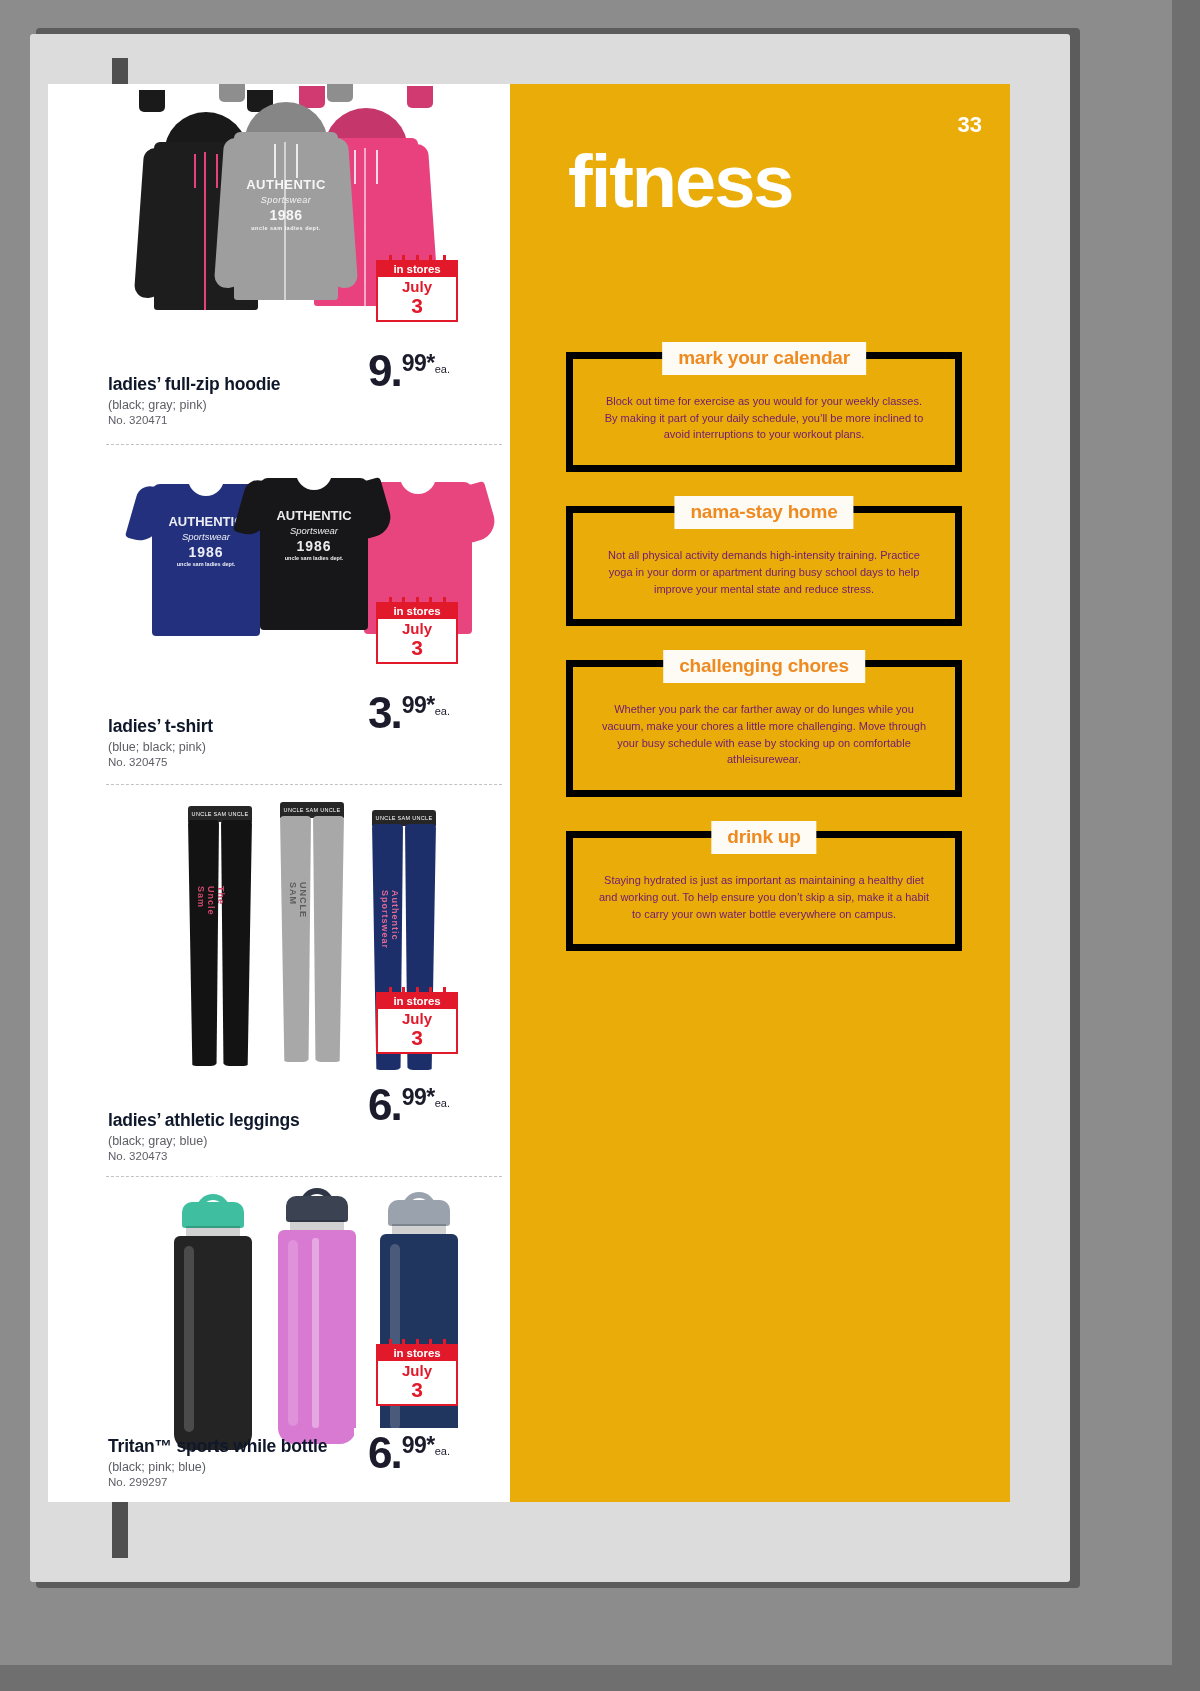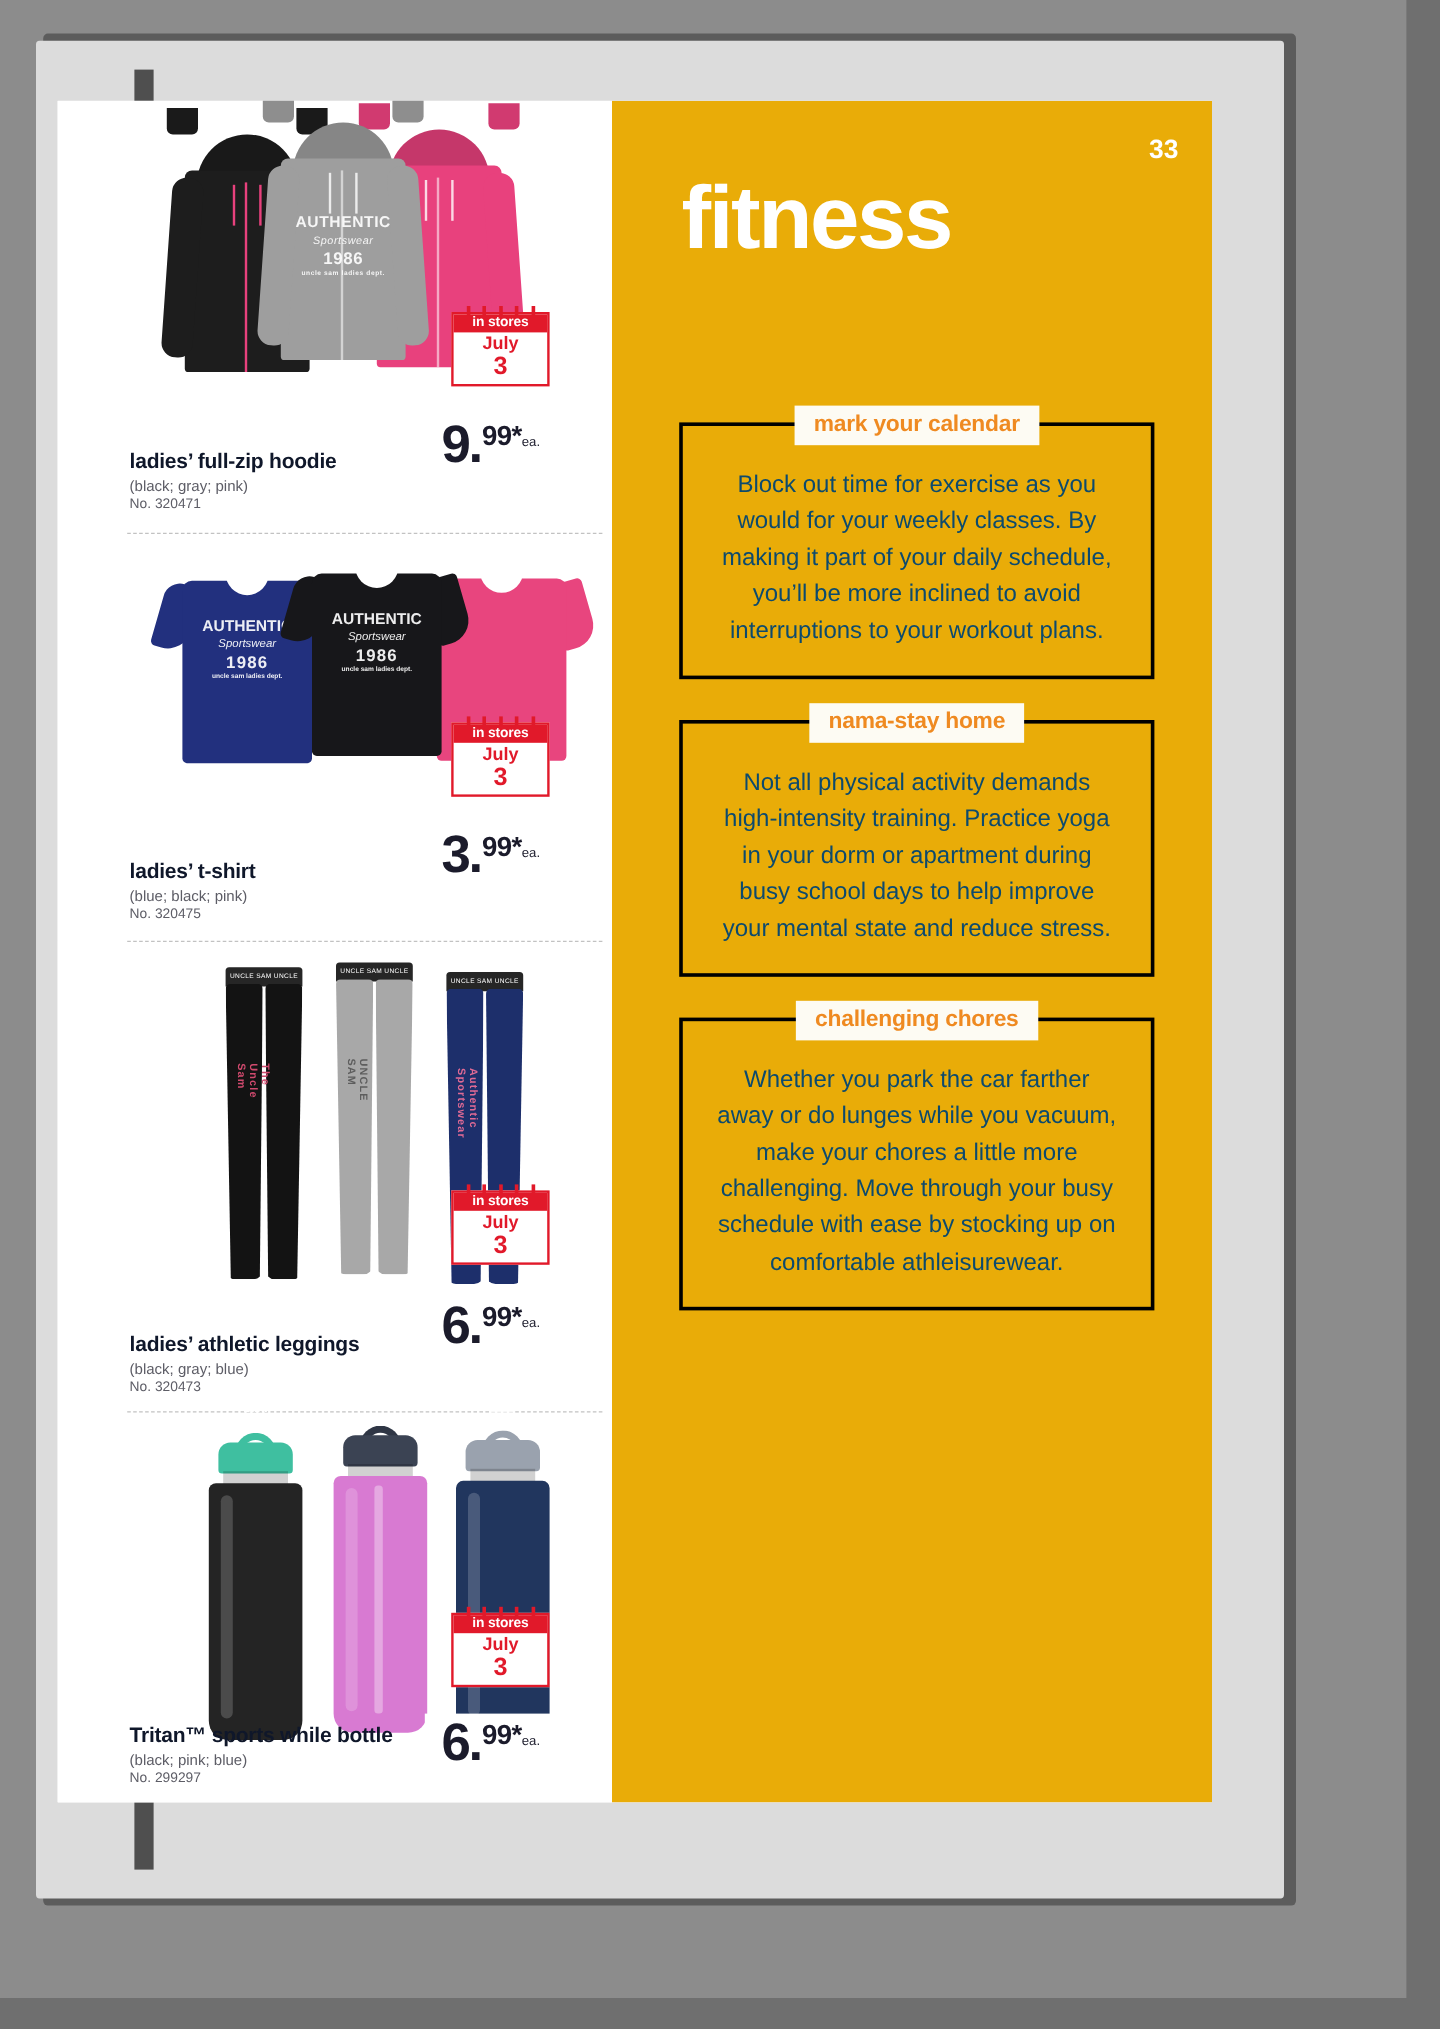--- a/index.html
+++ b/index.html
@@ -386,39 +386,39 @@
     line-height: 0.98;
     letter-spacing: -2px;
   }
   .tips-list {
     position: absolute;
     left: 56px; top: 268px;
     width: 396px;
   }
   .tip {
     position: relative;
-    border: 3px solid #000000;
+    border: 7px solid #000000;
     margin-bottom: 34px;
     padding: 34px 26px 22px;
   }
   .tip-head {
     position: absolute;
     top: -17px; left: 50%;
     transform: translateX(-50%);
     background: #fdfbf3;
     color: #ef8a21;
     font-size: 19px;
     font-weight: bold;
     padding: 5px 16px 6px;
     white-space: nowrap;
     letter-spacing: -0.2px;
   }
   .tip-body {
-    color: #0c4a6e;
-    font-size: 20px;
+    color: #701a75;
+    font-size: 11px;
     line-height: 1.52;
     text-align: center;
   }
 </style>
 </head>
 <body>
 
 <div id="page-root">
 
   <div class="bg-dark-strip-right"></div>
@@ -694,18 +694,22 @@
         <div class="tip">
           <div class="tip-head">nama-stay home</div>
           <div class="tip-body">Not all physical activity demands high-intensity training. Practice yoga in your dorm or apartment during busy school days to help improve your mental state and reduce stress.</div>
         </div>
 
         <div class="tip">
           <div class="tip-head">challenging chores</div>
           <div class="tip-body">Whether you park the car farther away or do lunges while you vacuum, make your chores a little more challenging. Move through your busy schedule with ease by stocking up on comfortable athleisurewear.</div>
         </div>
 
+        <div class="tip">
+          <div class="tip-head">drink up</div>
+          <div class="tip-body">Staying hydrated is just as important as maintaining a healthy diet and working out. To help ensure you don’t skip a sip, make it a habit to carry your own water bottle everywhere on campus.</div>
+        </div>
 
       </div>
     </div>
 
   </div>
 </div>
 
 </body></html>

